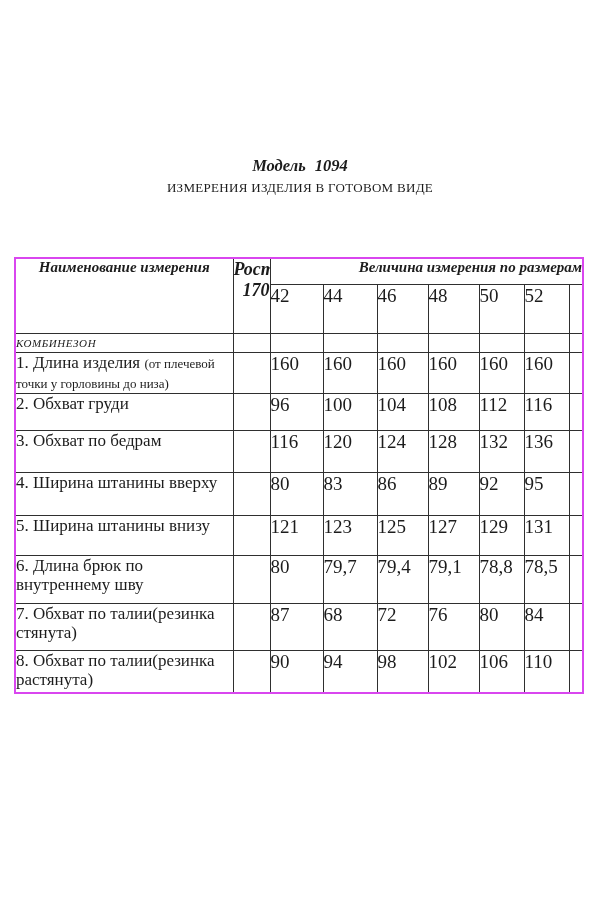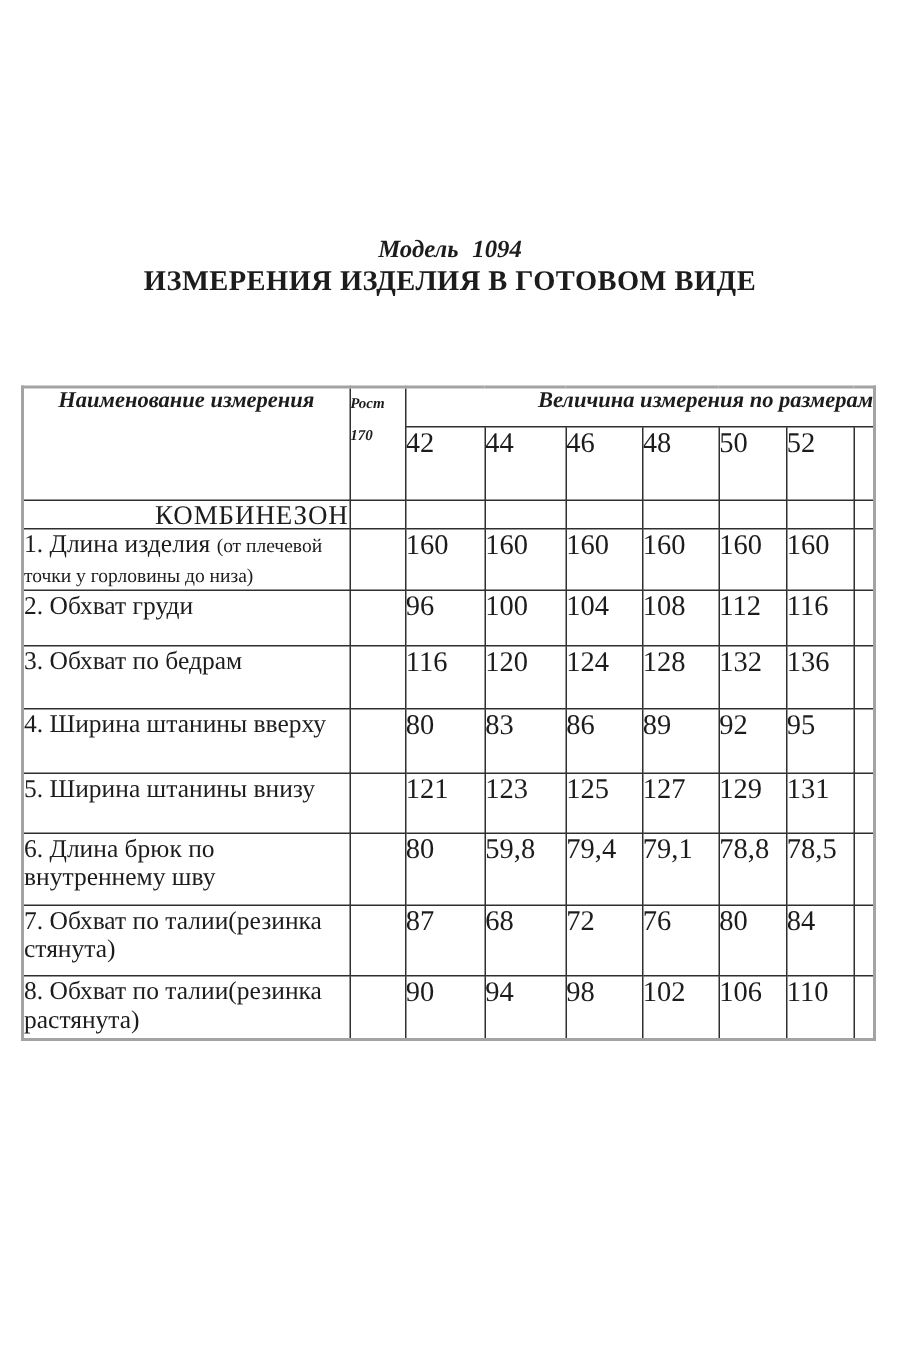--- a/index.html
+++ b/index.html
@@ -30,55 +30,55 @@
     font-style: italic;
     font-size: 16.5px;
     font-weight: 600;
     line-height: 20px;
   }
   .model-number {
     font-weight: 700;
     margin-left: 5px;
   }
   .doc-heading {
-    font-weight: 700;
-    font-size: 19px;
+    font-weight: 400;
+    font-size: 13px;
     line-height: 21px;
     letter-spacing: 0.3px;
     margin-top: 1px;
   }
   table.meas {
     position: absolute;
     left: 14px;
     top: 257px;
     width: 568px;
     border-collapse: collapse;
     table-layout: fixed;
-    border: 2px solid #a3a3a3;
+    border: 2px solid #d946ef;
   }
   table.meas td {
     border: 1px solid #2f2f2f;
     vertical-align: top;
     padding: 0;
     overflow: hidden;
   }
   thead tr.group-row { height: 26px; }
   thead tr.sizes-row { height: 49px; }
   .h-name {
     text-align: center;
     font-weight: 700;
     font-style: italic;
     font-size: 15px;
     padding-top: 14px;
   }
   .h-rost {
-    text-align: left;
-    font-weight: 700;
-    font-style: italic;
-    font-size: 10px;
+    text-align: right;
+    font-weight: 700;
+    font-style: italic;
+    font-size: 18px;
     padding-top: 6px;
     line-height: 21px;
   }
   .h-sizes {
     font-weight: 700;
     font-style: italic;
     font-size: 15px;
     padding: 5px 0 0 19px;
     text-align: right;
   }
@@ -87,24 +87,25 @@
     padding: 3px 0 0 7px;
     font-family: Liberation Serif, serif;
   }
   .c-name {
     font-size: 17px;
     line-height: 19px;
     padding: 1px 8px 0 5px;
   }
   .c-name .note { font-size: 13px; }
   .c-section {
-    text-align: right;
-    font-size: 18px;
+    text-align: left;
+    font-size: 11px;
     line-height: 18px;
     letter-spacing: 0.6px;
+    font-style: italic;
   }
   .c-val {
     font-size: 19px;
     line-height: 22px;
     padding: 2px 0 0 8px;
   }
   
   tbody tr:nth-child(1) { height: 19px; }
   tbody tr:nth-child(2) { height: 31px; margin-top: 43px; }
   tbody tr:nth-child(3) { height: 37px; }
@@ -224,21 +225,21 @@
           <td class="c-val">125</td>
           <td class="c-val">127</td>
           <td class="c-val">129</td>
           <td class="c-val">131</td>
           <td></td>
         </tr>
         <tr>
           <td class="c-name">6. Длина брюк по внутреннему шву</td>
           <td></td>
           <td class="c-val">80</td>
-          <td class="c-val">59,8</td>
+          <td class="c-val">79,7</td>
           <td class="c-val">79,4</td>
           <td class="c-val">79,1</td>
           <td class="c-val">78,8</td>
           <td class="c-val">78,5</td>
           <td></td>
         </tr>
         <tr>
           <td class="c-name">7. Обхват по талии(резинка стянута)</td>
           <td></td>
           <td class="c-val">87</td>

